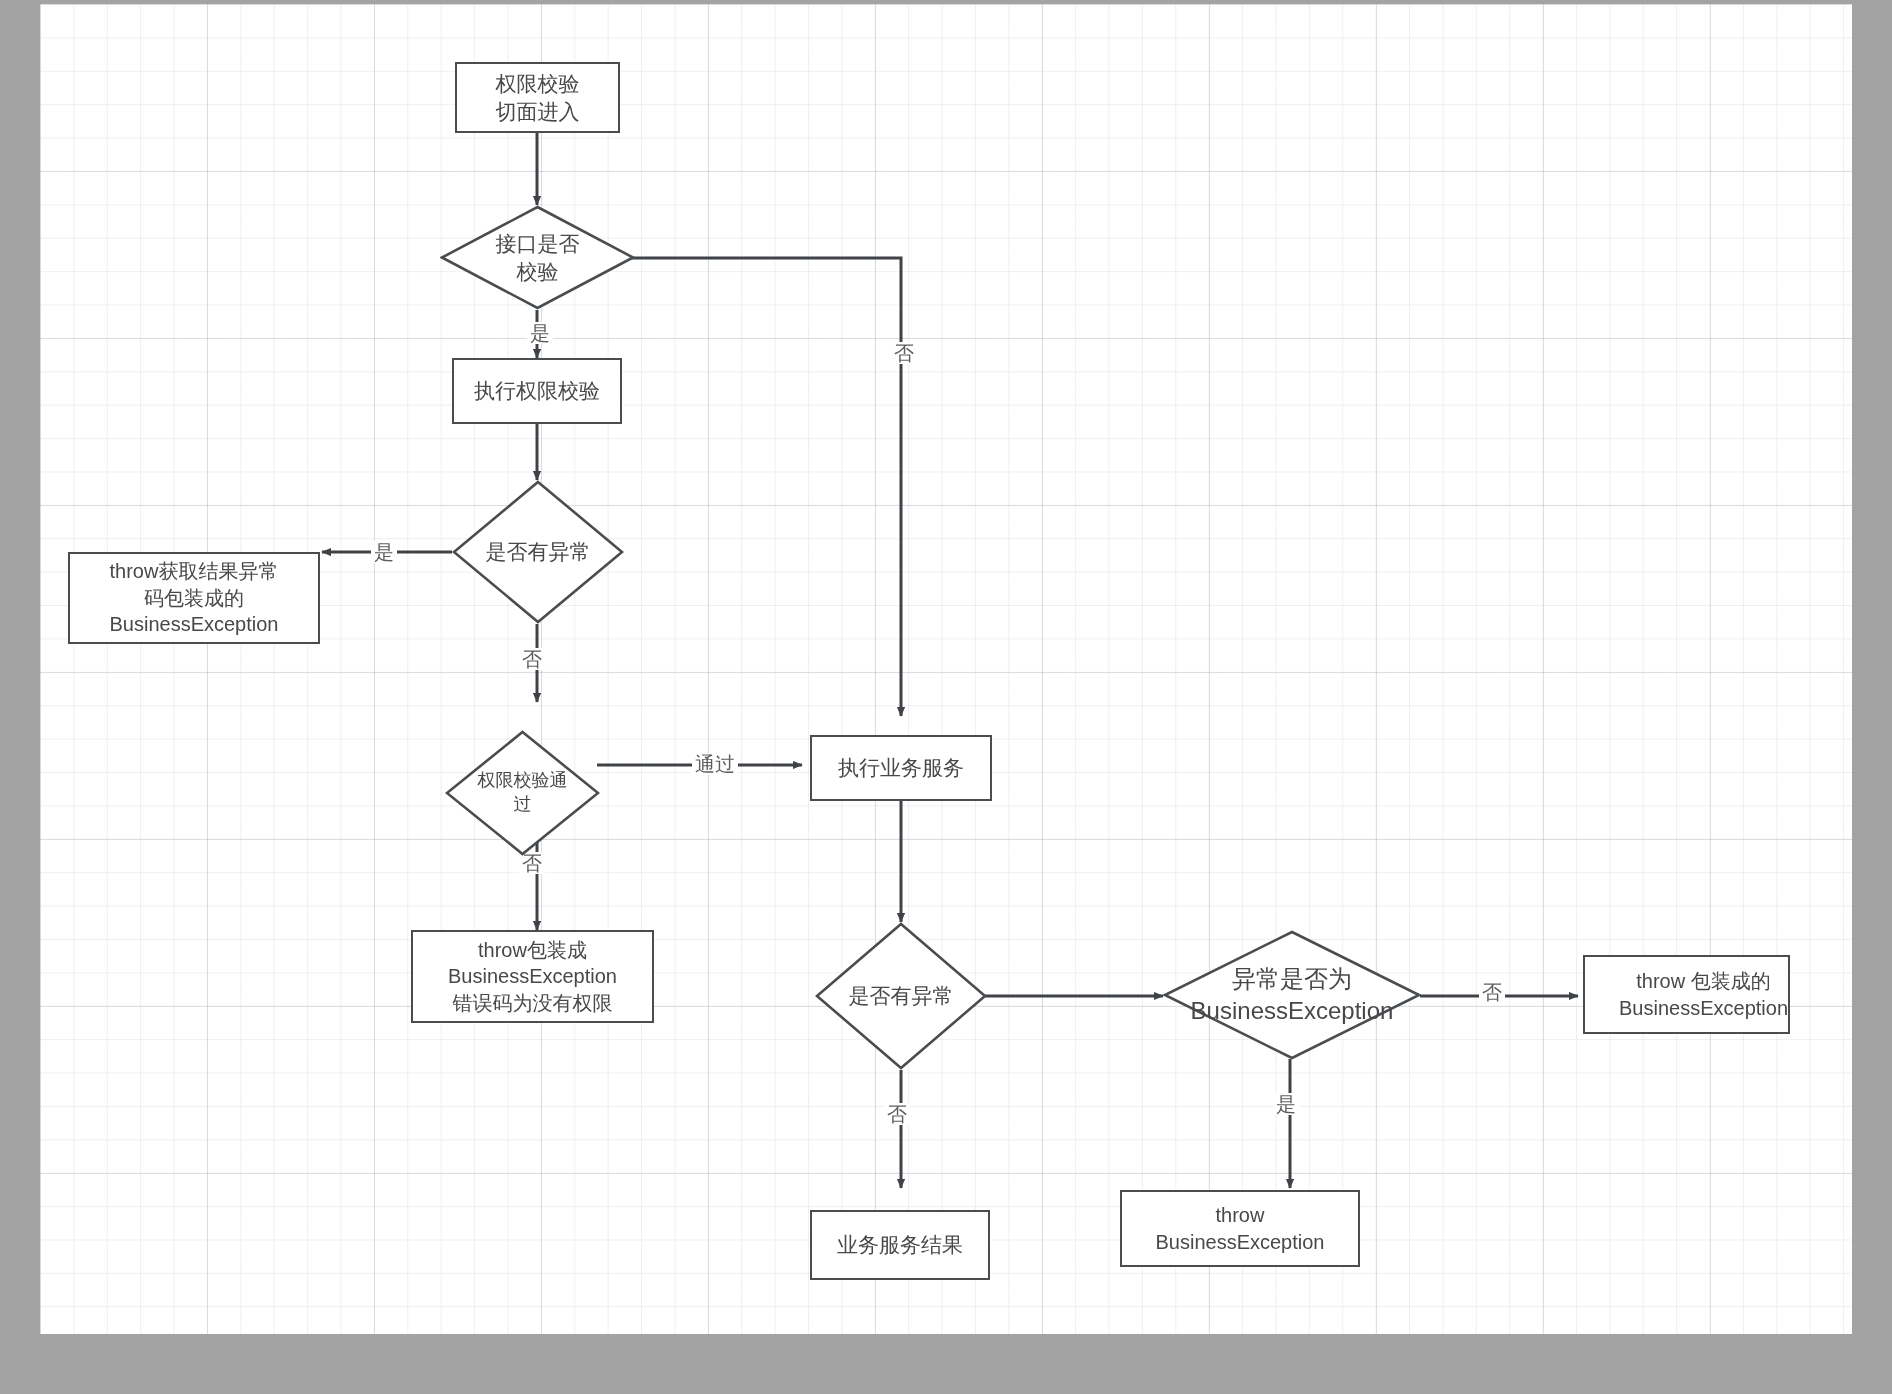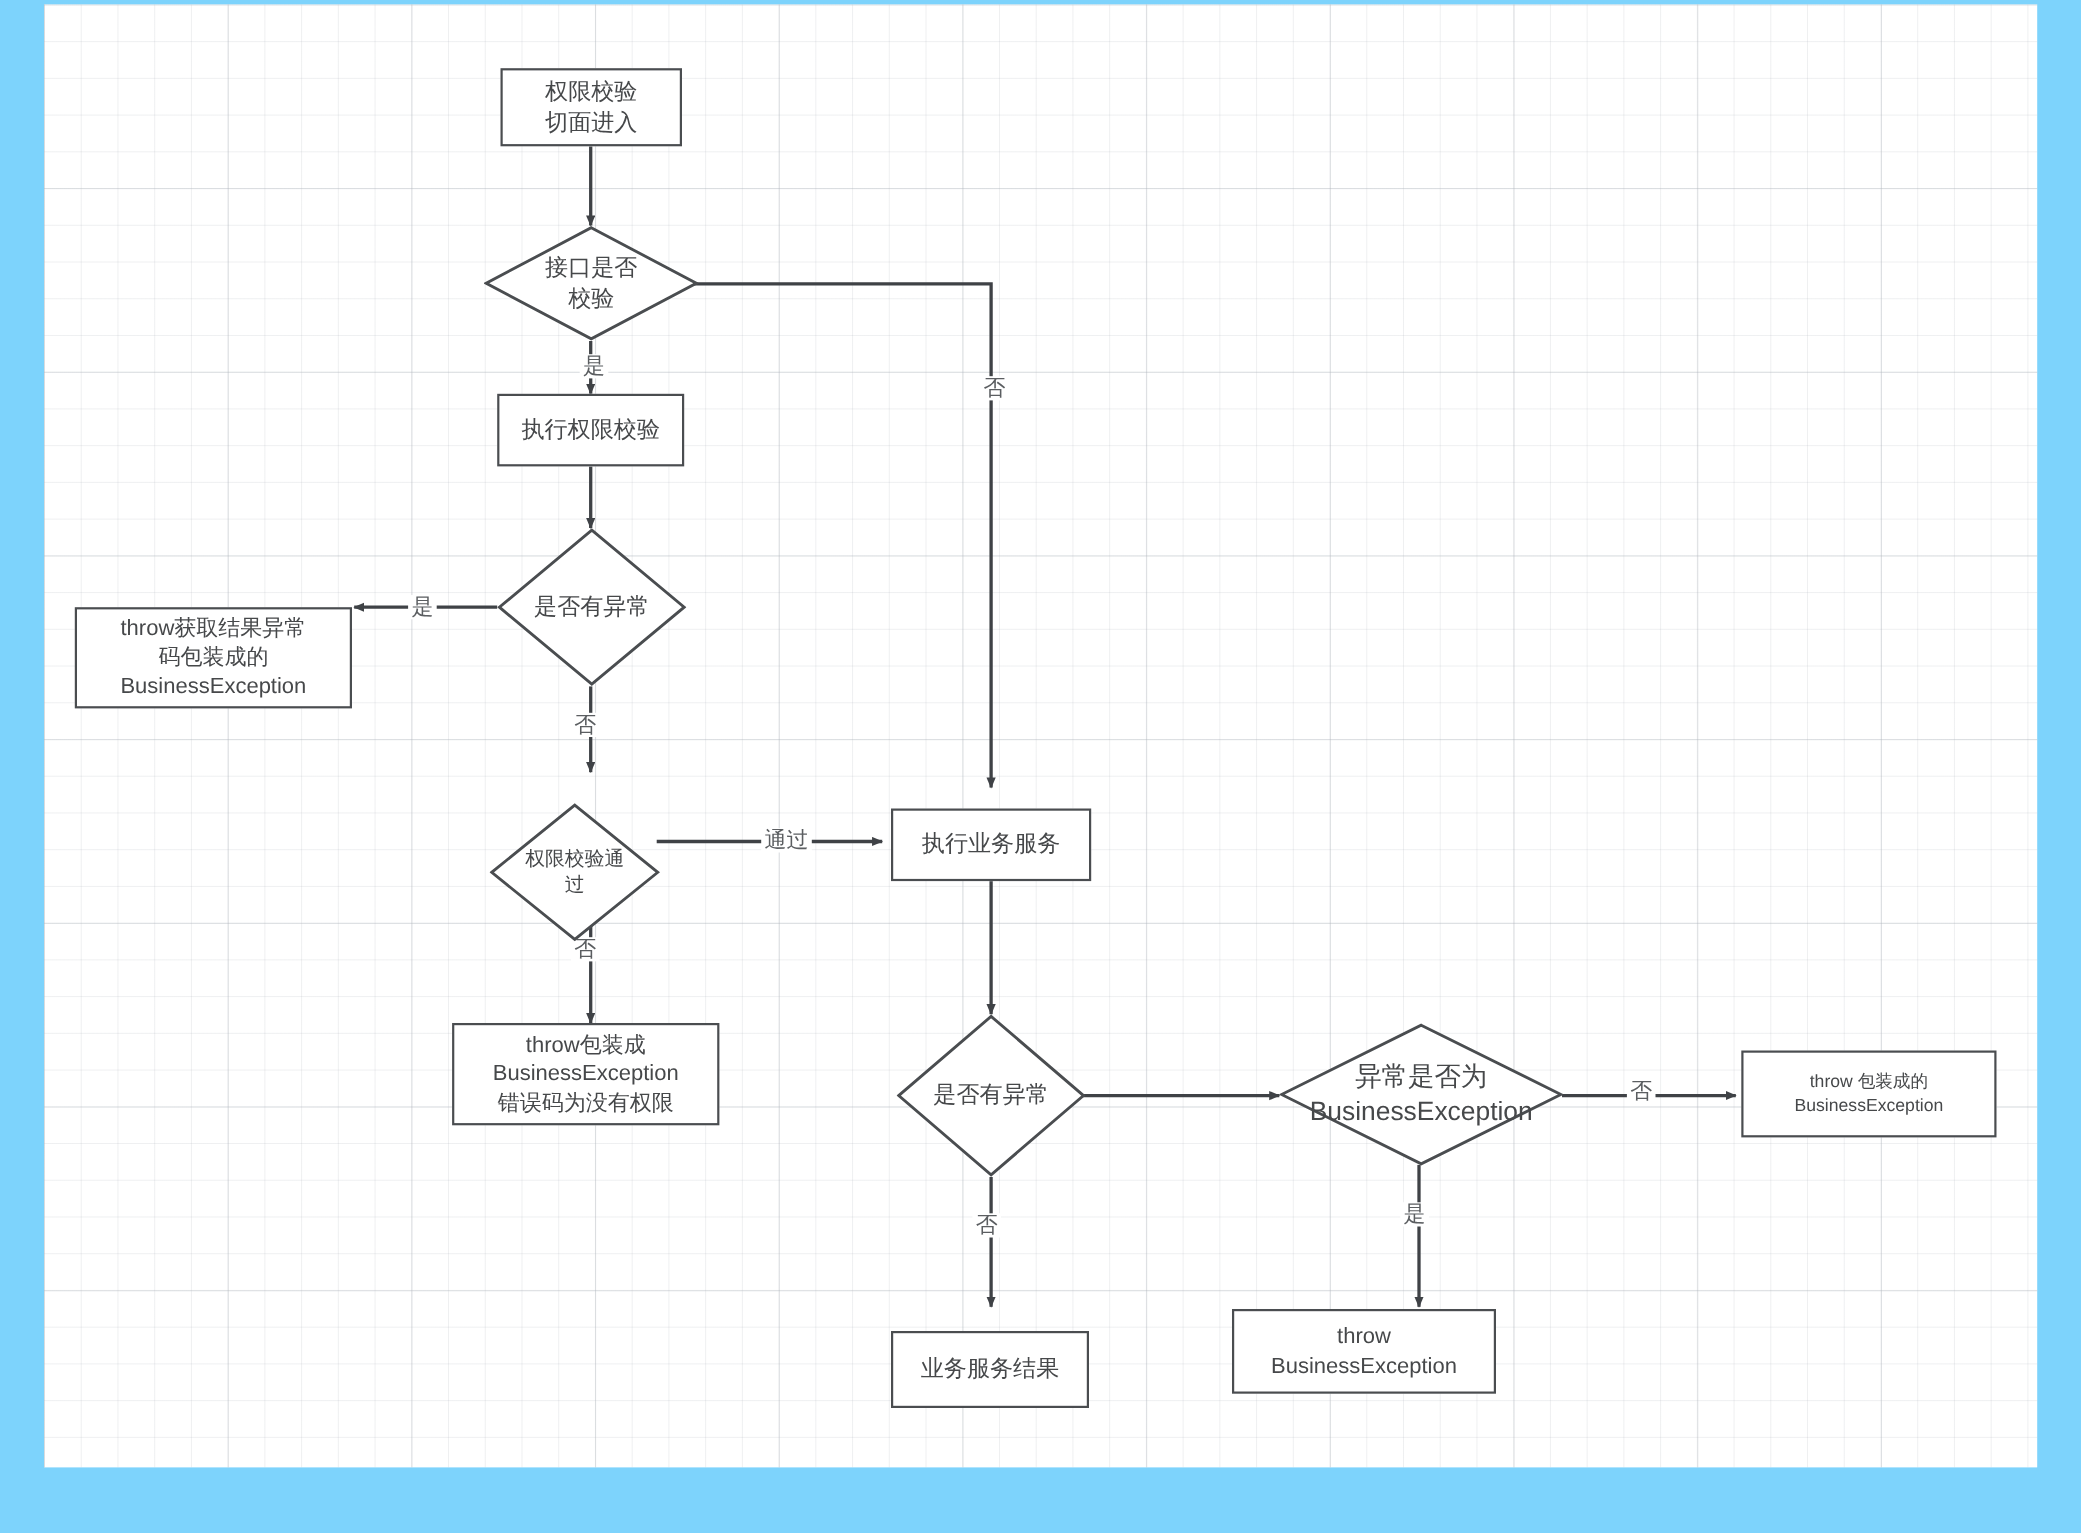--- a/index.html
+++ b/index.html
@@ -4,21 +4,21 @@
 <style>
   html, body {
     margin: 0;
     padding: 0;
     background: #ffffff;
   }
   #canvas {
     position: relative;
     width: 1892px;
     height: 1394px;
-    background: #7dd3fc;
+    background: #a3a3a3;
     overflow: hidden;
     font-family: "Liberation Sans", "DejaVu Sans", sans-serif;
   }
   
   #grid-background {
     position: absolute;
     left: 40px;
     top: 4px;
     width: 1812px;
     height: 1330px;
@@ -185,21 +185,21 @@
   </div>
 
   <div class="node diamond" style="left:1163px; top:930px; width:258px; height:130px; font-size:24px;">
     <svg class="dshape" viewBox="0 0 258 130" preserveAspectRatio="none">
       <polygon points="129,2 256,65 129,128 2,65" fill="#ffffff" stroke="#4a4d50" stroke-width="2.6"></polygon>
     </svg>
     <span class="dtext">异常是否为
 BusinessException</span>
   </div>
 
-  <div class="node box" style="left:1583px; top:955px; width:232px; height:79px; font-size:16px;">
+  <div class="node box" style="left:1583px; top:955px; width:207px; height:79px; font-size:20px;justify-content:flex-end;">
     <span>throw 包装成的
 BusinessException</span>
   </div>
 
   <div class="node box" style="left:810px; top:1210px; width:180px; height:70px;">
     <span>业务服务结果</span>
   </div>
 
   <div class="node box" style="left:1120px; top:1190px; width:240px; height:77px; font-size:20px;">
     <span>throw

